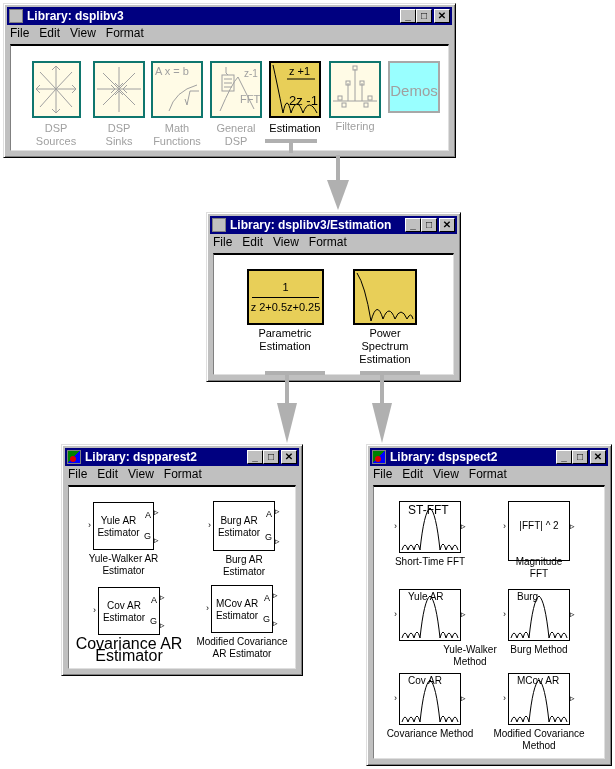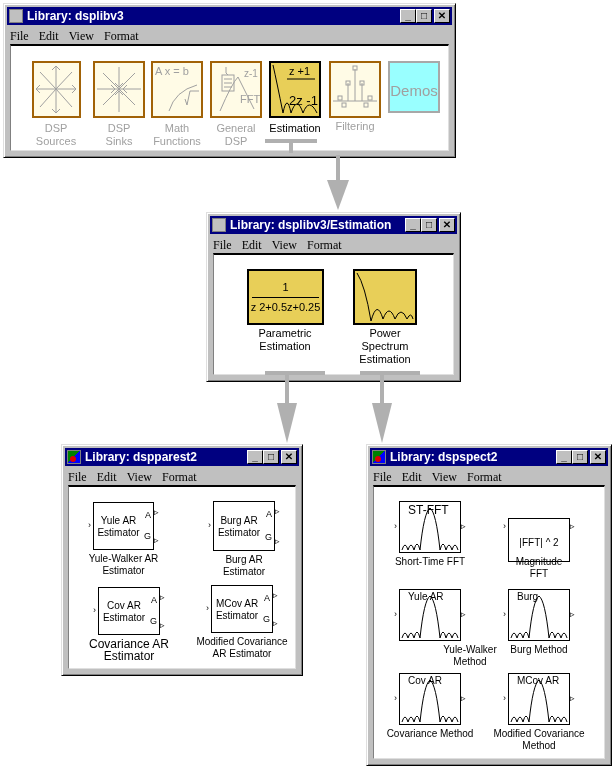--- a/index.html
+++ b/index.html
@@ -15,28 +15,28 @@
                        box-sizing:border-box; position:relative; }
   .titlebar .appicon.color { background:linear-gradient(135deg,#008000 0,#008000 50%,#0000ff 50%); }
   .titlebar .appicon.color::after { content:""; position:absolute; left:2px; bottom:1px; width:6px; height:6px;
                        background:#e00000; border-radius:50%; }
   .titlebar .title { flex:1; white-space:nowrap; }
   .tbtns { display:flex; margin-right:2px; }
   .tbtn { width:16px; height:14px; background:#c0c0c0; margin-left:0; color:#000;
           border-top:1px solid #fff; border-left:1px solid #fff; border-right:1px solid #000; border-bottom:1px solid #000;
           box-sizing:border-box; font-size:10px; line-height:12px; text-align:center; font-weight:bold; }
   .tbtn.close { margin-left:2px; }
-  .menubar { position:absolute; left:6px; top:22px; height:18px; display:flex; align-items:flex-end; font-size:12px;font-family:Liberation Serif, serif; }
+  .menubar { position:absolute; left:6px; top:22px; height:18px; display:flex; align-items:flex-start; font-size:12px; }
   .menubar span { margin-right:10px; }
   .canvas { position:absolute; left:6px; right:6px; bottom:6px; background:#fff;
             border-top:2px solid #000; border-left:1px solid #808080; border-right:1px solid #dfdfdf; border-bottom:1px solid #dfdfdf; box-sizing:border-box; }
   .blk { position:absolute; box-sizing:border-box; }
   .lbl { position:absolute; text-align:center; font-size:11px; line-height:13px; white-space:nowrap; }
   .dim { color:#a0a0a0; }
-  .yicon { background:#fffbe6; border:2px solid #a16207; }
+  .yicon { background:#fffbe6; border:2px solid #0f766e; }
   .gold { background:#e8cf58; border:2px solid #000; }
   .sblk { background:#fff; border:1px solid #000; }
   .port { position:absolute; font-size:9px; line-height:9px; }
   .conn { position:absolute; background:#b0b0b0; }
   svg { position:absolute; overflow:visible; }
 </style>
 </head>
 <body>
 
 <div class="win" style="left:3px;top:3px;width:453px;height:155px;">
@@ -279,21 +279,21 @@
          <div style="position:absolute;left:0;right:10px;top:12px;text-align:center;font-size:10px;line-height:12px;">
            <div>Cov AR</div>
           <div>Estimator</div>
         </div>
          <span class="port" style="right:2px;top:8px;">A</span>
          <span class="port" style="right:2px;bottom:8px;">G</span>
        </div>
        <span class="port" style="left:24px;top:119px;">›</span>
        <span class="port" style="left:91px;top:106px;">▹</span>
        <span class="port" style="left:91px;top:134px;">▹</span>
-       <div class="lbl" style="left:5px;top:151px;width:110px;font-size:12px;line-height:12px;">
+       <div class="lbl" style="left:5px;top:151px;width:110px;font-size:16px;line-height:12px;">
          <div>Covariance AR</div>
         <div>Estimator</div>
       </div>
       <div class="blk sblk" style="left:142px;top:98px;width:62px;height:48px;">
          <div style="position:absolute;left:0;right:10px;top:12px;text-align:center;font-size:10px;line-height:12px;">
            <div>MCov AR</div>
           <div>Estimator</div>
         </div>
          <span class="port" style="right:2px;top:8px;">A</span>
          <span class="port" style="right:2px;bottom:8px;">G</span>
@@ -330,21 +330,21 @@
          <svg width="62" height="52" style="left:0;top:0">
           <path d="M2 48 Q5 38 8 48 Q11 38 14 48 Q17 36 20 48 Q24 10 30 6 Q36 10 40 48 Q43 36 46 48 Q49 38 52 48 Q55 38 58 48" stroke="#000" fill="none"></path>
         </svg>
        </div>
        <span class="port" style="left:20px;top:35px;">›</span>
        <span class="port" style="left:87px;top:35px;">▹</span>
        <div class="lbl" style="left:1px;top:69px;width:110px;font-size:10px;line-height:12px;">
          <div>Short-Time FFT</div>
         <div></div>
       </div>
-      <div class="blk sblk" style="left:134px;top:31px;width:62px;height:44px;padding-left:44px;">
+      <div class="blk sblk" style="left:134px;top:14px;width:62px;height:60px;padding-left:44px;">
          <span style="position:absolute;left:0;right:0;text-align:center;top:18px;font-size:10px;">|FFT| ^ 2</span>
 
        </div>
        <span class="port" style="left:129px;top:35px;">›</span>
        <span class="port" style="left:196px;top:35px;">▹</span>
        <div class="lbl" style="left:110px;top:69px;width:110px;font-size:10px;line-height:12px;">
          <div>Magnitude</div>
         <div>FFT</div>
       </div>
       <div class="blk sblk" style="left:25px;top:102px;width:62px;height:52px;">

